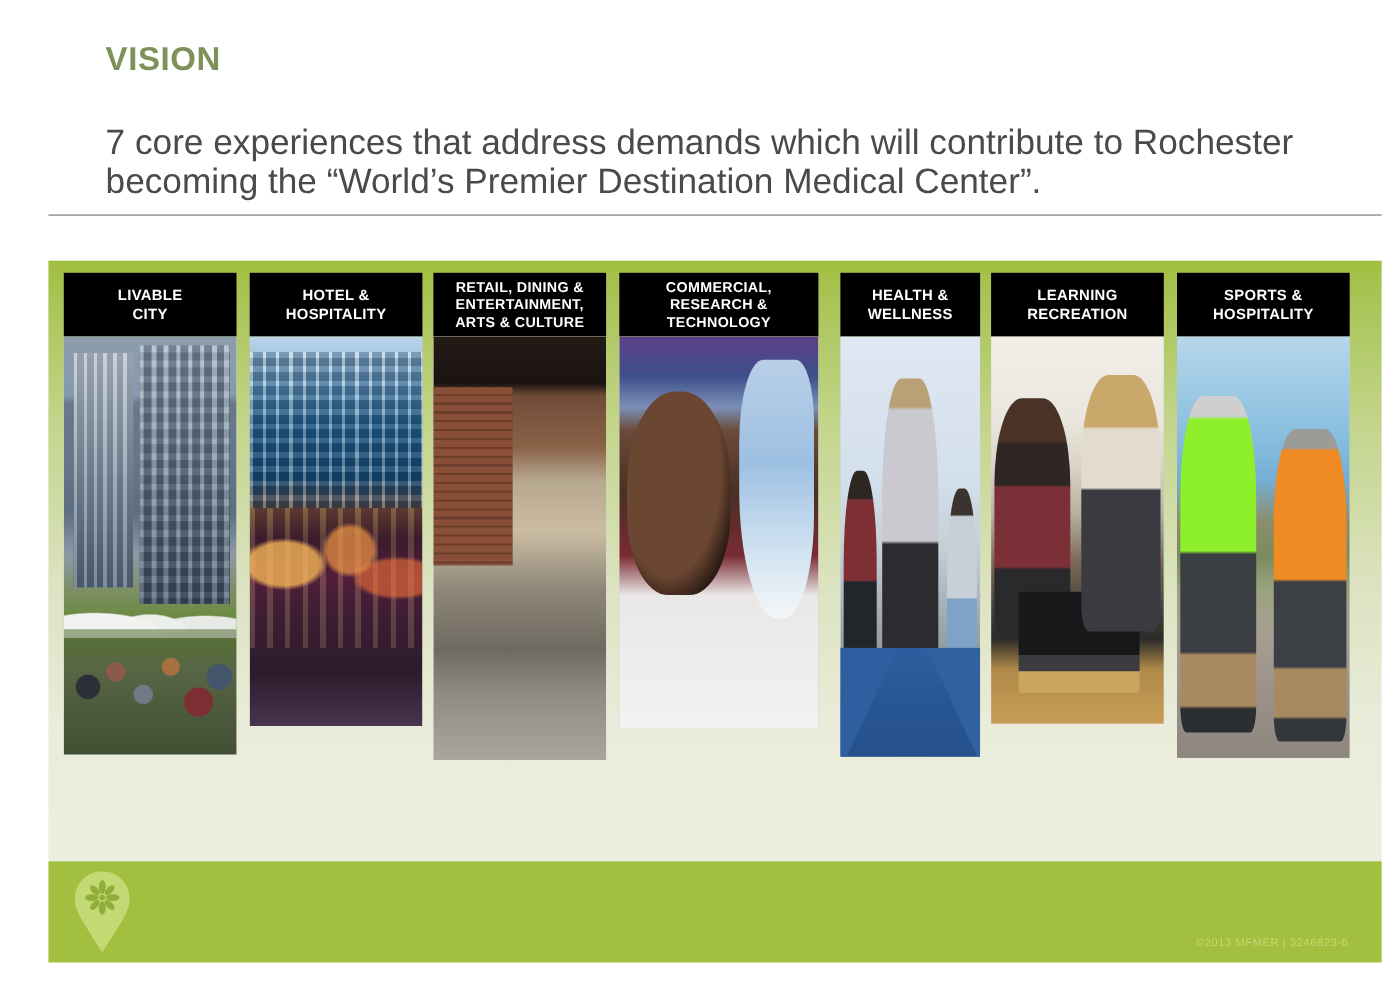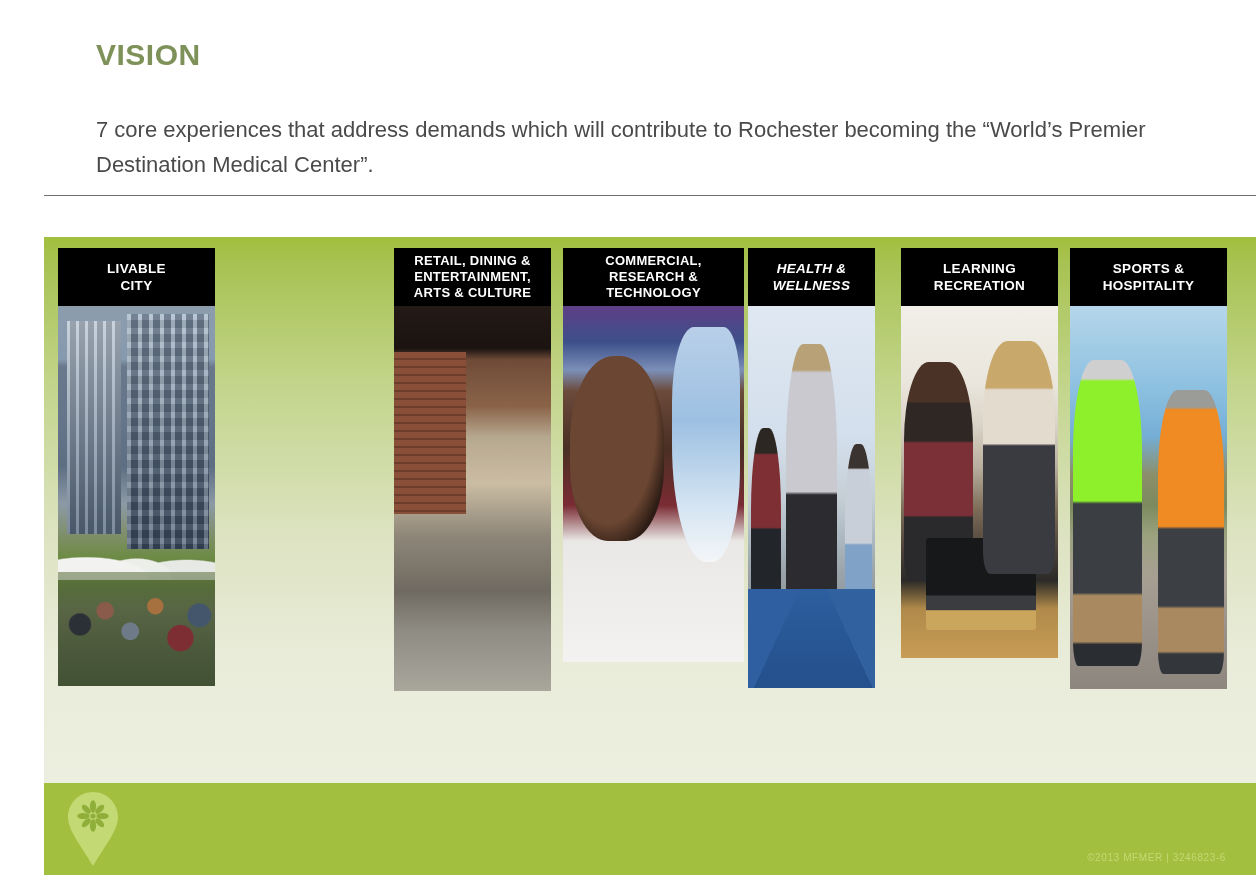--- a/index.html
+++ b/index.html
@@ -22,21 +22,21 @@
     left: 96px; top: 38px;
     font-size: 30px;
     font-weight: bold;
     letter-spacing: 0.5px;
     color: #7d9158;
   }
   .subtitle {
     position: absolute;
     left: 96px; top: 112px;
     width: 1130px;
-    font-size: 22px;
+    font-size: 32px;
     line-height: 35px;
     color: #4a4a4a;
     font-weight: 400;
   }
   .rule {
     position: absolute;
     left: 44px; top: 195px;
     width: 1212px; height: 1px;
     background: #6f6f6f;
   }
@@ -326,20 +326,29 @@
           <span>CITY</span>
         </div>
         <div class="col-img">
           <div class="ph ph-city">
             <div class="tents"></div>
             <div class="crowd"></div>
           </div>
         </div>
       </div>
 
+      <div class="col" style="left:183px; width:157px; height:412px;">
+        <div class="col-head">
+          <span>HOTEL &amp;</span>
+          <span>HOSPITALITY</span>
+        </div>
+        <div class="col-img">
+          <div class="ph ph-hotel"></div>
+        </div>
+      </div>
 
       <div class="col" style="left:350px; width:157px; height:443px;">
         <div class="col-head triple">
           <span>RETAIL, DINING &amp;</span>
           <span>ENTERTAINMENT,</span>
           <span>ARTS &amp; CULTURE</span>
         </div>
         <div class="col-img">
           <div class="ph ph-retail"></div>
         </div>
@@ -349,21 +358,21 @@
         <div class="col-head triple">
           <span>COMMERCIAL,</span>
           <span>RESEARCH &amp;</span>
           <span>TECHNOLOGY</span>
         </div>
         <div class="col-img">
           <div class="ph ph-lab"></div>
         </div>
       </div>
 
-      <div class="col" style="left:704px; width:127px; height:440px;font-style:italic;">
+      <div class="col" style="left:720px; width:127px; height:440px;">
         <div class="col-head">
           <span>HEALTH &amp;</span>
           <span>WELLNESS</span>
         </div>
         <div class="col-img">
           <div class="ph ph-yoga">
             <div class="extra"></div>
             <div class="extra2"></div>
           </div>
         </div>

